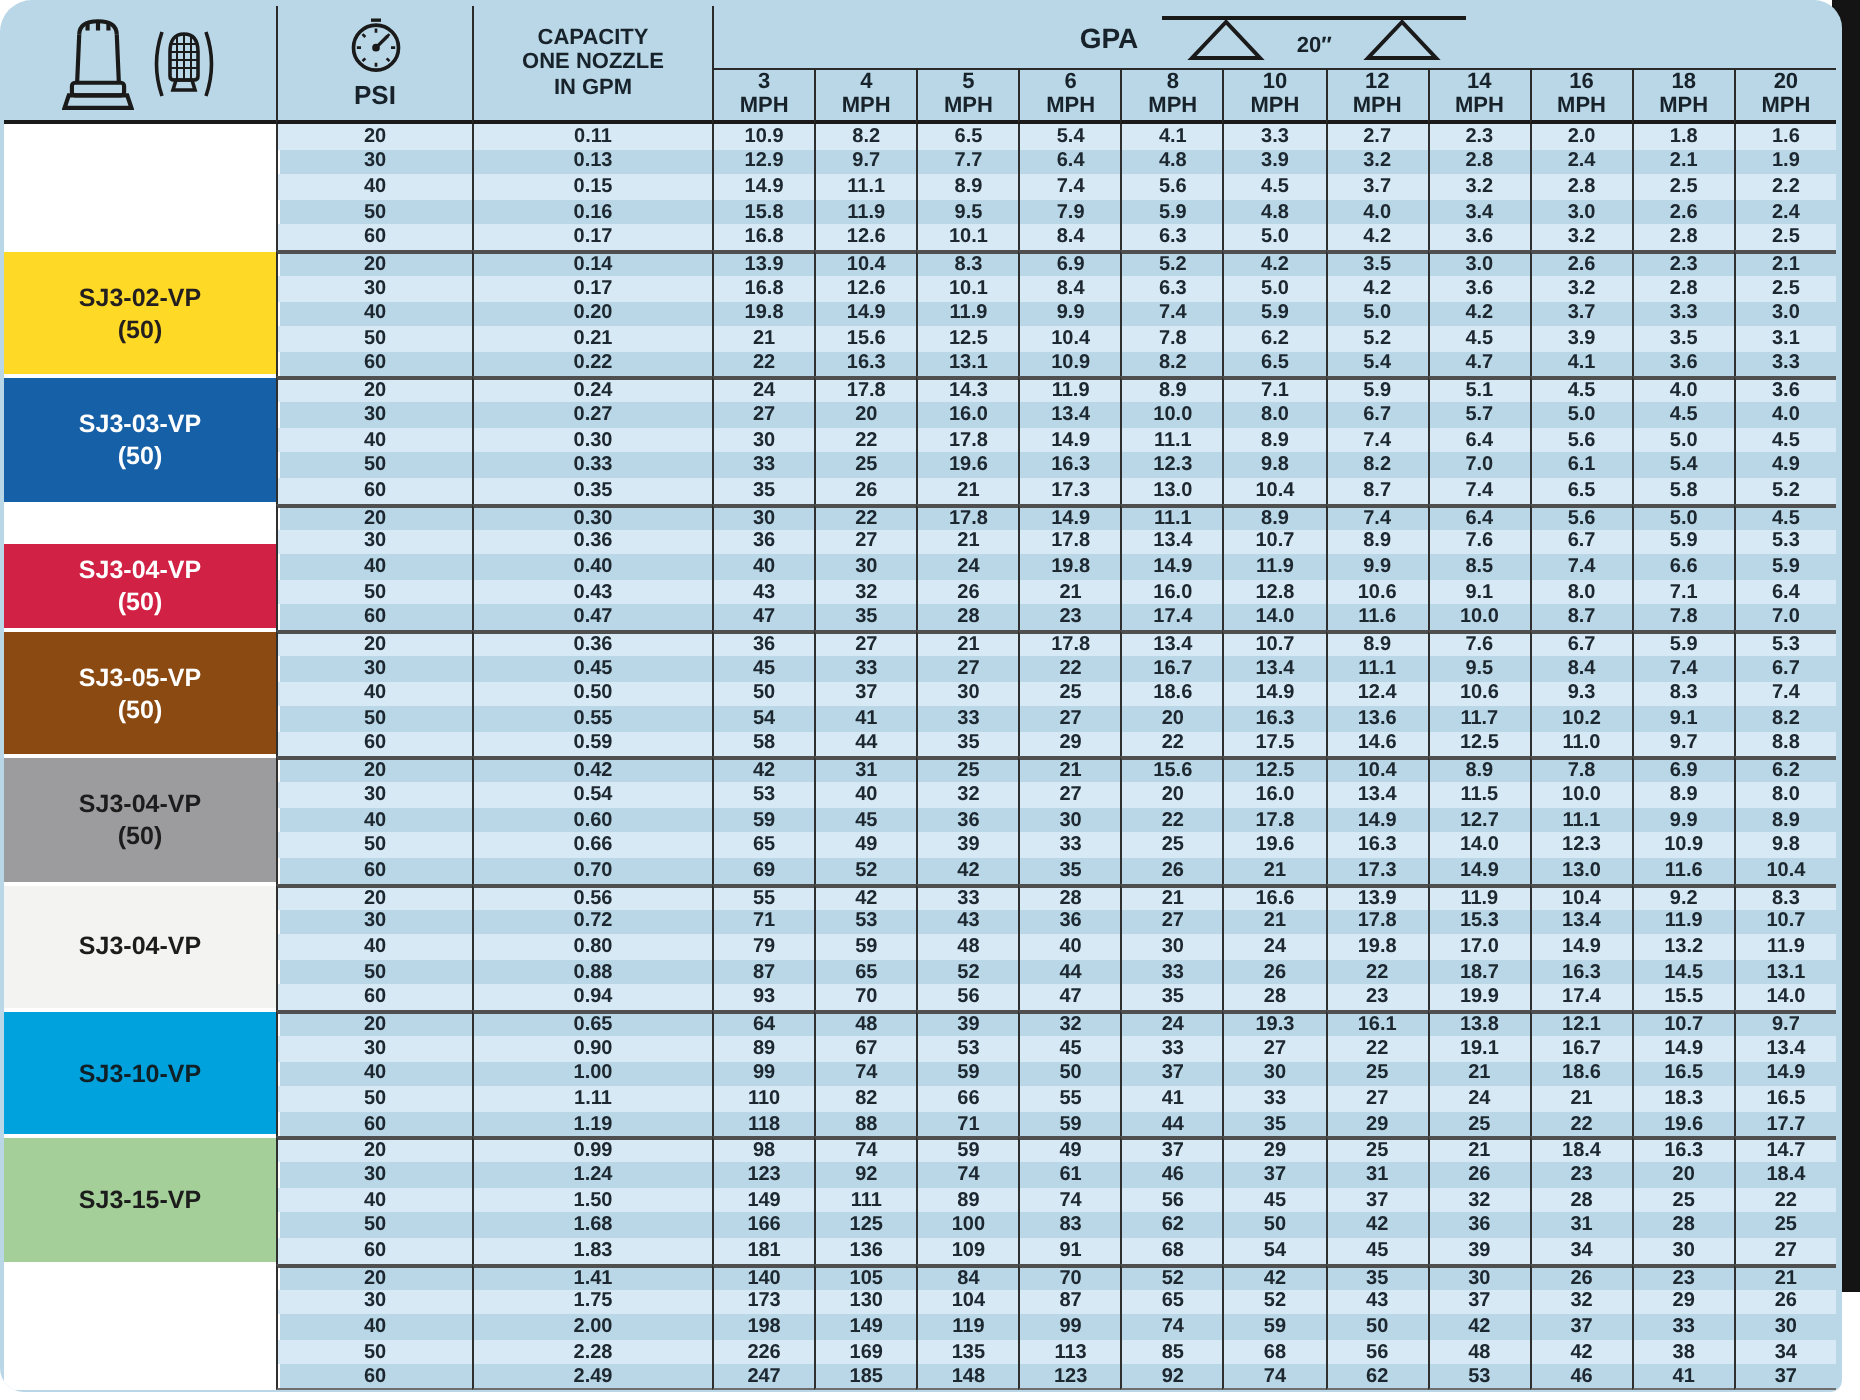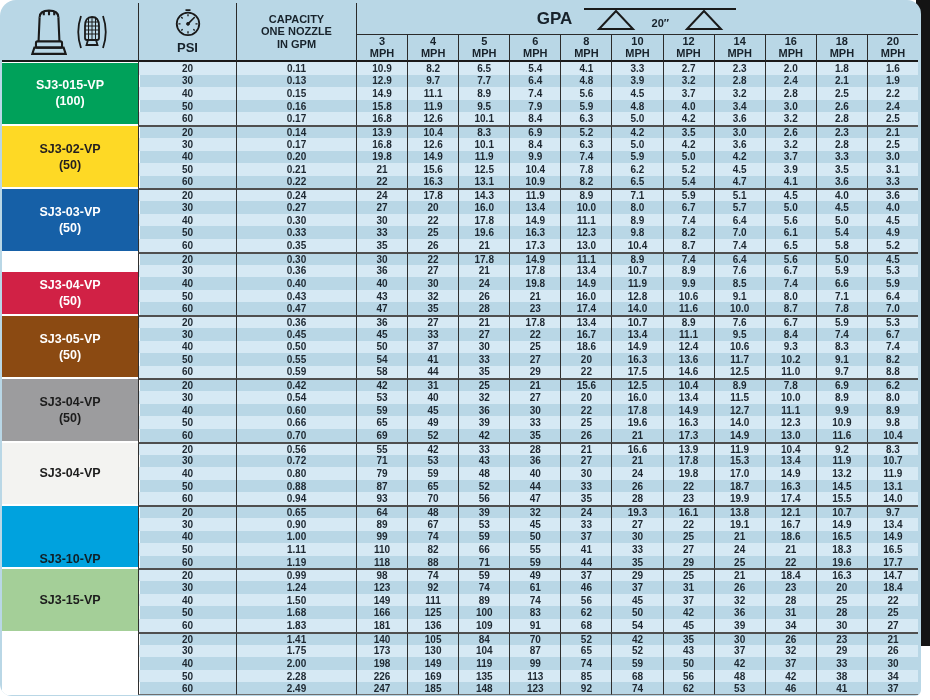--- a/index.html
+++ b/index.html
@@ -13,21 +13,21 @@
         grid-template-columns:136px 98px 120px repeat(11,1fr);
         grid-template-rows:32px 27px repeat(50,1fr);}
   
   .hc{display:flex;flex-direction:column;align-items:center;justify-content:center;
       border-bottom:2px solid #1a1a1a;color:#17222b;}
   .bl{border-left:1px solid #2a2a2a;}
   .icons-cell{grid-column:1;grid-row:1/3;flex-direction:row;gap:8px;}
   .psi-hcell{grid-column:2;grid-row:1/3;gap:2px;}
   .cap-hcell{grid-column:3;grid-row:1/3;font-weight:bold;font-size:11px;line-height:12.5px;text-align:center;}
   .gpa-band{grid-column:4/15;grid-row:1;border-bottom:1px solid #2a2a2a;flex-direction:row;gap:10px;}
-  .gpa-text{font-weight:bold;font-size:17px;}
+  .gpa-text{font-weight:bold;font-size:14px;}
   .gpa-symbol{position:relative;width:156px;height:26px;}
   .gpa-symbol svg{position:absolute;left:0;top:0;}
   .spacing-label{position:absolute;left:50%;top:11px;transform:translateX(-50%);
       font-weight:bold;font-size:11px;color:#17222b;}
   .mph{grid-row:2;font-weight:bold;font-size:11px;line-height:11.5px;}
   .psi-word{font-weight:bold;font-size:13px;}
   
   .c{border-left:1px solid #2f2f2f;display:flex;align-items:center;justify-content:center;
      font-size:10px;font-weight:bold;color:#1d2730;}
   .stripe{background:#d6e9f4;}
@@ -131,24 +131,20 @@
           <div>MPH</div>
         </div>
         <div class="hc mph bl" style="grid-column: 13;">
           <div>18</div>
           <div>MPH</div>
         </div>
         <div class="hc mph bl" style="grid-column: 14;">
           <div>20</div>
           <div>MPH</div>
         </div>
-        <div class="label-block" style="grid-row: 3 / span 5; background: rgb(0, 161, 90); color: rgb(255, 255, 255);">
-          <div>SJ3-015-VP</div>
-          <div>(100)</div>
-        </div>
         <div class="c stripe" style="grid-area: 3 / 2;">20</div>
         <div class="c stripe" style="grid-area: 3 / 3;">0.11</div>
         <div class="c stripe" style="grid-area: 3 / 4;">10.9</div>
         <div class="c stripe" style="grid-area: 3 / 5;">8.2</div>
         <div class="c stripe" style="grid-area: 3 / 6;">6.5</div>
         <div class="c stripe" style="grid-area: 3 / 7;">5.4</div>
         <div class="c stripe" style="grid-area: 3 / 8;">4.1</div>
         <div class="c stripe" style="grid-area: 3 / 9;">3.3</div>
         <div class="c stripe" style="grid-area: 3 / 10;">2.7</div>
         <div class="c stripe" style="grid-area: 3 / 11;">2.3</div>
@@ -613,21 +609,21 @@
         <div class="c stripe" style="grid-area: 37 / 5;">70</div>
         <div class="c stripe" style="grid-area: 37 / 6;">56</div>
         <div class="c stripe" style="grid-area: 37 / 7;">47</div>
         <div class="c stripe" style="grid-area: 37 / 8;">35</div>
         <div class="c stripe" style="grid-area: 37 / 9;">28</div>
         <div class="c stripe" style="grid-area: 37 / 10;">23</div>
         <div class="c stripe" style="grid-area: 37 / 11;">19.9</div>
         <div class="c stripe" style="grid-area: 37 / 12;">17.4</div>
         <div class="c stripe" style="grid-area: 37 / 13;">15.5</div>
         <div class="c stripe" style="grid-area: 37 / 14;">14.0</div>
-        <div class="label-block" style="grid-row: 38 / span 5; background: rgb(0, 162, 222); color: rgb(16, 32, 39); justify-content: flex-end;">
+        <div class="label-block" style="grid-row: 38 / span 5; background: rgb(0, 162, 222); color: rgb(16, 32, 39);">
           <div>SJ3-10-VP</div>
         </div>
         <div class="c sep" style="grid-area: 38 / 2;">20</div>
         <div class="c sep" style="grid-area: 38 / 3;">0.65</div>
         <div class="c sep" style="grid-area: 38 / 4;">64</div>
         <div class="c sep" style="grid-area: 38 / 5;">48</div>
         <div class="c sep" style="grid-area: 38 / 6;">39</div>
         <div class="c sep" style="grid-area: 38 / 7;">32</div>
         <div class="c sep" style="grid-area: 38 / 8;">24</div>
         <div class="c sep" style="grid-area: 38 / 9;">19.3</div>

